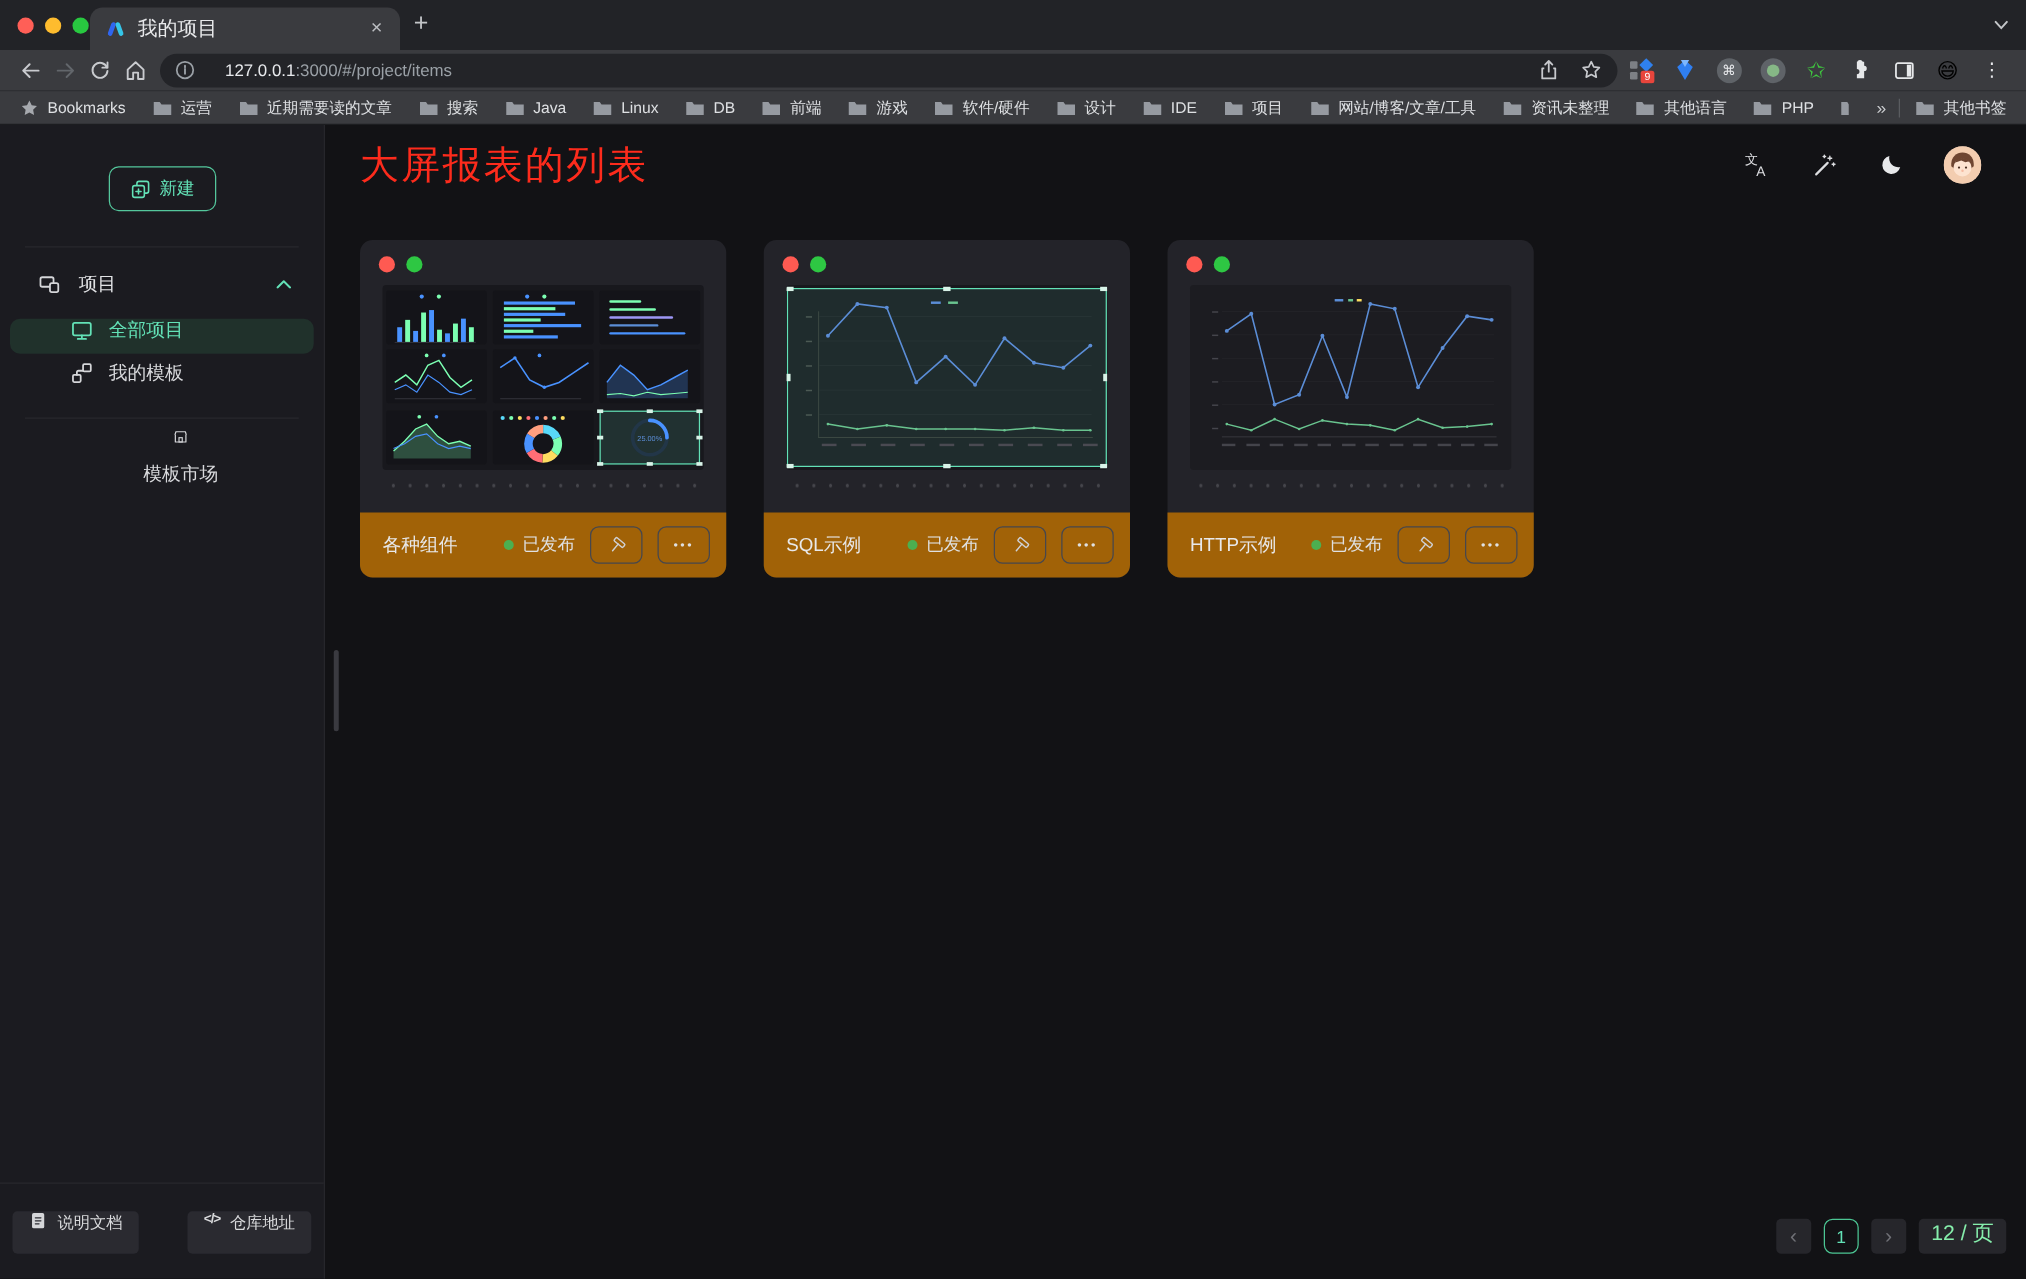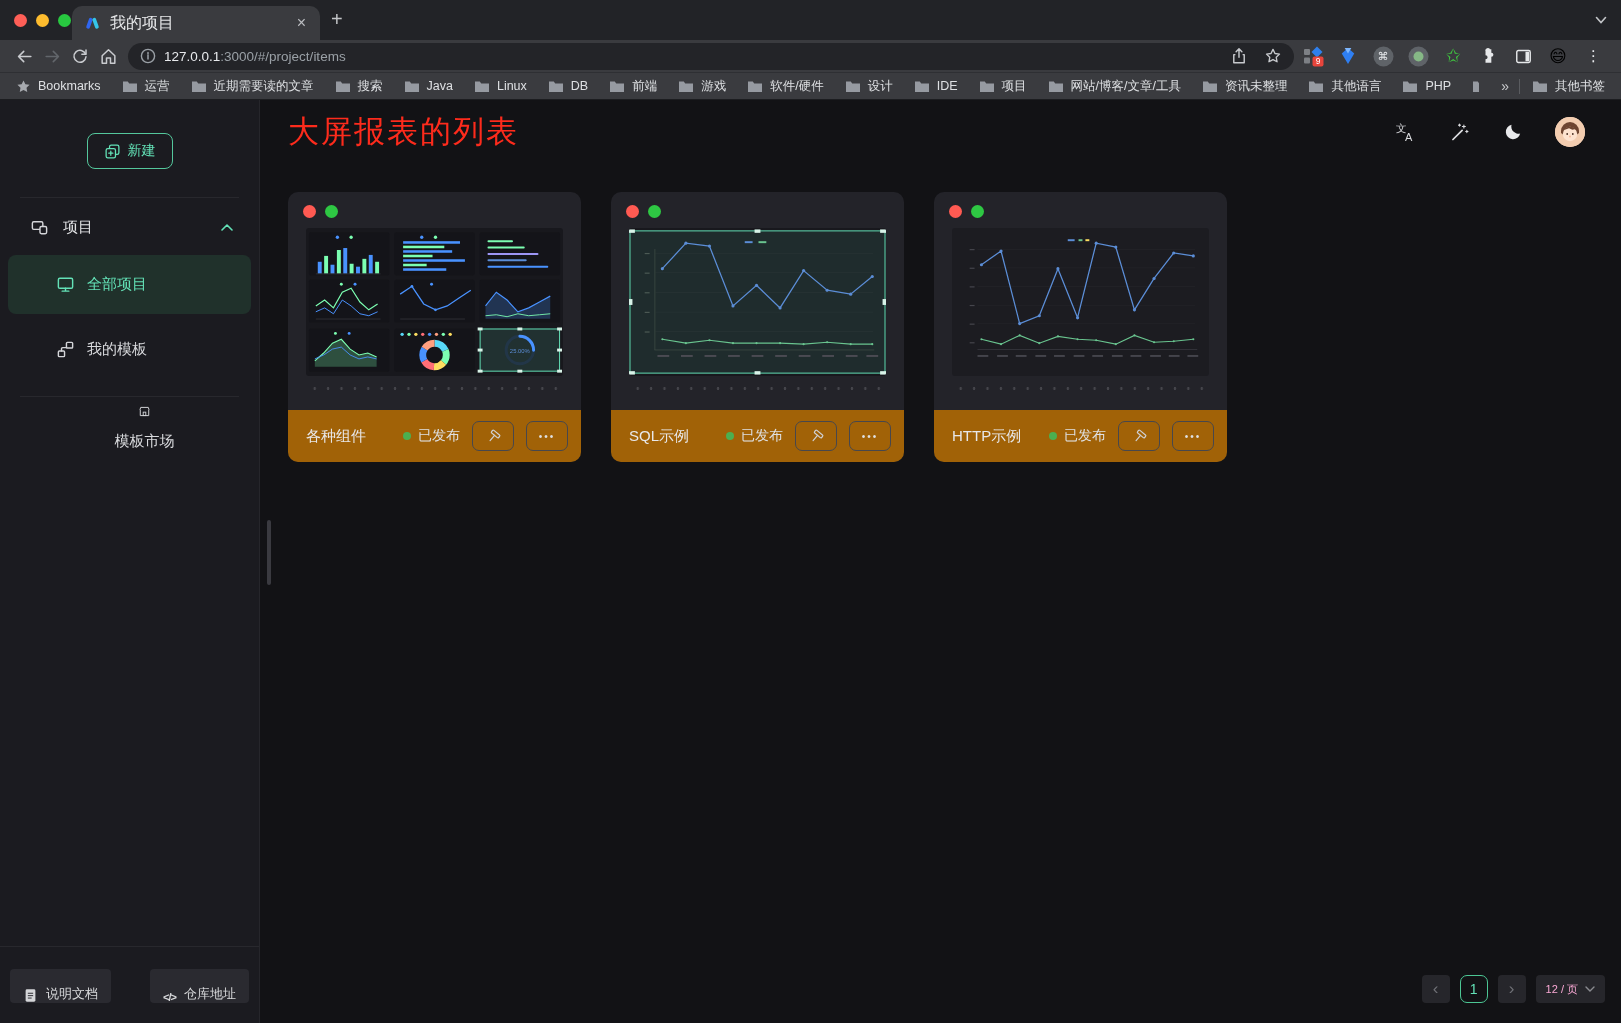--- a/index.html
+++ b/index.html
@@ -16,21 +16,21 @@
   .favicon { width:17px; height:17px; flex:none; }
   .tabtitle { flex:1; margin-left:9px; font-size:16px; color:#e7e8ea; white-space:nowrap; overflow:hidden; }
   .tabclose { font-size:16px; color:#bcbec2; padding:0 2px; }
   .newtab { position:absolute; left:331px; top:8px; font-size:20px; color:#c3c5c8; }
   .tschev { position:absolute; right:14px; top:16px; }
 
   .toolbar { height:32px; background:#3a3b3f; display:flex; align-items:center; padding:0 10px; flex:none; }
   .tico { width:28px; height:26px; display:flex; align-items:center; justify-content:center; }
   .addr { flex:1; height:27px; background:#232428; border-radius:14px; display:flex; align-items:center;
     padding:0 12px; margin:0 8px 0 6px; min-width:0; }
-  .host { font-size:13.5px; color:#e8eaed; margin-left:8px; white-space:nowrap; }
+  .host { font-size:13.5px; color:#e8eaed; margin-left:24px; white-space:nowrap; }
   .rest { font-size:13.5px; color:#9aa0a6; white-space:nowrap; }
   .addr .spacer { flex:1; }
   .exts { display:flex; align-items:center; gap:13px; margin-right:6px; }
   .eico { width:22px; height:22px; display:flex; align-items:center; justify-content:center; position:relative; }
   .glyph { color:#e8eaed; }
   .gstar { color:#3fc73f; font-size:18px; line-height:1; }
   .emoji { font-size:17px; line-height:1; }
   .menu3 { color:#e8eaed; font-size:15px; letter-spacing:0; margin:0 4px; }
 
   .bmbar { height:28px; background:#3a3b3f; border-top:1px solid #2e2f33; border-bottom:1px solid #1c1d20;
@@ -46,29 +46,29 @@
   .app { flex:1; display:flex; min-height:0; }
   .sidebar { width:260px; flex:none; background:#1b1b20; border-right:1px solid #26262b;
     display:flex; flex-direction:column; }
   .btn-new { margin:33px auto 0; width:86px; height:36px; border:1px solid #54c79c; border-radius:8px;
     color:#63e2b7; font-size:14px; display:flex; align-items:center; justify-content:center; gap:7px; }
   .sdiv { height:1px; background:#28282d; margin:28px 20px 0; }
   .nav-group { display:flex; align-items:center; gap:14px; height:50px; padding:0 26px 0 30px;
     color:#e2e3e5; font-size:15px; margin-top:4px; }
   .nav-group .chev { margin-left:auto; }
   .nav-sub { height:34px; display:flex; align-items:center; padding-left:47px; color:#7e7f85; font-size:13px; }
-  .nav-item { margin:3px 8px; height:59px; border-radius:8px; display:flex; align-items:center; gap:12px;
+  .nav-item { margin:3px 8px; height:28px; border-radius:8px; display:flex; gap:12px;
     padding-left:48px; color:#d9dadd; font-size:15px; }
   .nav-item.sel { background:#20312b; color:#63e2b7; }
   .nav-top { display:flex; align-items:center; gap:14px; height:46px; padding-left:30px;
     color:#d9dadd; font-size:15px; margin-top:8px;flex-direction:column; }
   .side-foot { margin-top:auto; }
   .sfrow { display:flex; justify-content:space-between; padding:22px 10px 20px; }
   .sfbtn { height:34px; background:#2a2a30; border-radius:4px; color:#d9dadc; font-size:13px;
-    display:flex; align-items:flex-end; gap:8px; padding:0 13px; }
+    display:flex; align-items:flex-start; gap:8px; padding:0 13px; }
   .codeg { font-size:11px; font-weight:bold; color:#d9dadc; letter-spacing:-1px; }
 
   .main { flex:1; position:relative; background:#121215; overflow:hidden;text-align:right; }
   .mhead { height:64px; display:flex; align-items:center; padding:0 36px 0 28px; }
   .mtitle { font-size:31px; color:#fd2b1c; letter-spacing:2px; }
   .micons { margin-left:auto; display:flex; align-items:center; gap:30px; }
   .hic { width:24px; height:24px; display:flex; align-items:center; justify-content:center; }
   .avatar { width:30px; height:30px; border-radius:50%; overflow:hidden; background:#f6d3bc; flex:none; }
 
   .cards { display:flex; gap:30px; padding:28px 0 0 28px; }
@@ -88,22 +88,22 @@
     display:flex; align-items:center; justify-content:center; }
   .more { font-size:10px; letter-spacing:2px; color:#dfe0e2; }
 
   .scrollthumb { position:absolute; left:7px; top:420px; width:4px; height:65px; background:#3a3a40; border-radius:2px; }
 
   .pager { position:absolute; right:16px; bottom:20px; display:flex; align-items:center; gap:10px; }
   .pbtn { width:28px; height:28px; background:#26262b; border-radius:4px; color:#6f7076; font-size:17px;
     display:flex; align-items:center; justify-content:center; }
   .pcur { width:28px; height:28px; border:1px solid #4cc694; border-radius:7px; color:#63e2b7; font-size:14px;
     display:flex; align-items:center; justify-content:center; }
-  .psize { height:28px; background:#26262b; border-radius:4px; color:#f9a8d4; font-size:11px;
-    display:flex; align-items:center; gap:7px; padding:0 10px; }
+  .psize { height:28px; background:#26262b; border-radius:4px; color:#86efac; font-size:17px;
+    display:flex; align-items:center; gap:7px; padding:0 10px;flex-direction:column; }
 </style>
 </head>
 <body>
 
 <div class="window">
 
   <div class="tabstrip">
     <div class="lights">
       <span class="light" style="background:#ff5f57"></span>
       <span class="light" style="background:#febc2e"></span>

